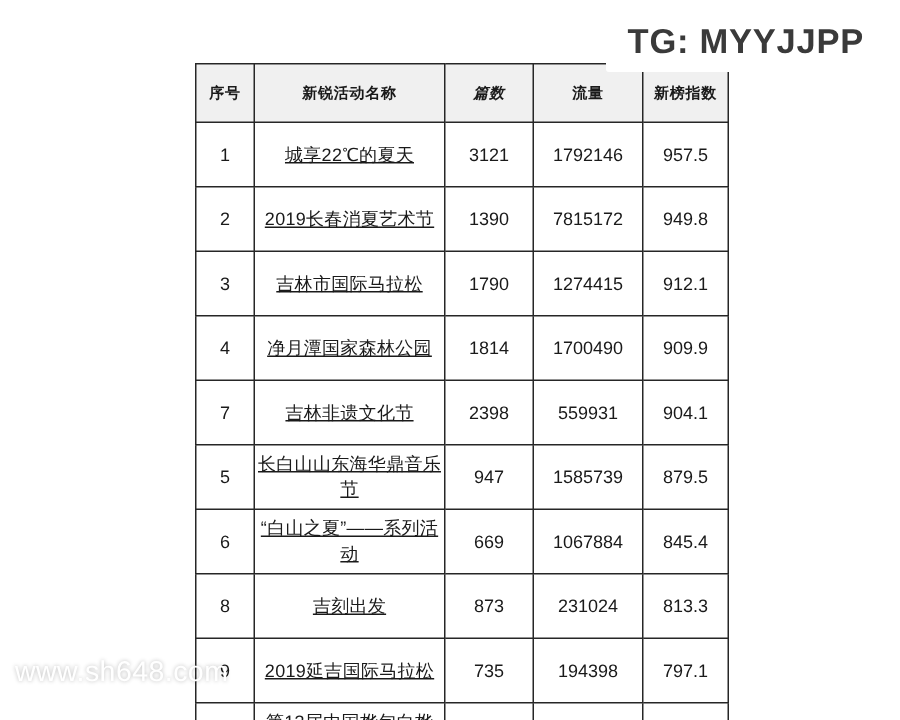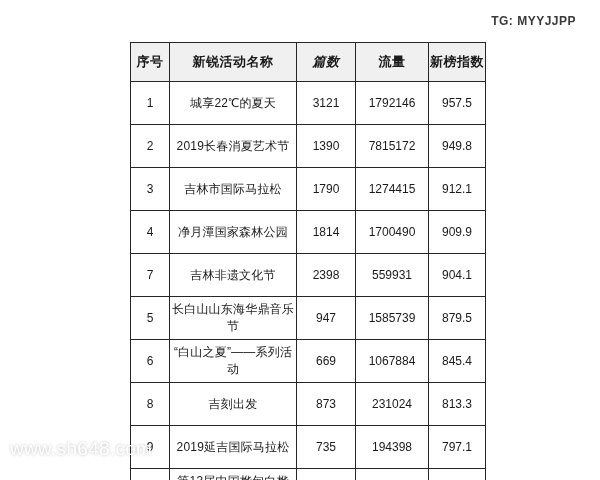--- a/index.html
+++ b/index.html
@@ -15,21 +15,21 @@
     overflow: hidden;
   }
 
   
   .tg-badge {
     position: absolute;
     top: 8px;
     right: 10px;
     background: #ffffff;
     color: #3a3a3a;
-    font-size: 12px;
+    font-size: 23px;
     font-weight: bold;
     letter-spacing: 0.5px;
     padding: 6px 14px 7px 14px;
     border-radius: 2px;
     box-shadow: 0 0 0 0 rgba(0,0,0,0);
     z-index: 5;
   }
 
   
   .site-watermark {
@@ -61,36 +61,36 @@
   table.rank-table th,
   table.rank-table td {
     border: 1px solid #262626;
     text-align: center;
     vertical-align: middle;
     color: #1a1a1a;
   }
 
   table.rank-table thead th {
     background: #f0f0f0;
-    font-size: 13px;
+    font-size: 10px;
     font-weight: bold;
     height: 34px;
     padding: 2px 1px;
     letter-spacing: 0.5px;
   }
 
   table.rank-table tbody td {
     height: 38px;
     font-size: 12px;
     padding: 2px 2px;
     font-weight: normal;
   }
 
   td.col-rank { width: 36px; font-size: 12.5px; }
-  td.col-name { width: 124px; font-size: 12px; letter-spacing: 0.2px; }
+  td.col-name { width: 124px; font-size: 12px; letter-spacing: 0.2px; text-decoration: underline; }
   td.col-count { width: 56px; font-size: 12.5px; margin-left: 16px; }
   td.col-flow { width: 70px; font-size: 12.5px; }
   td.col-index { width: 54px; font-size: 12.5px; }
 
   th.h-rank { width: 36px; }
   th.h-name { width: 124px; }
   th.h-count { width: 56px; font-style: italic; }
   th.h-flow { width: 70px; }
   th.h-index { width: 54px; }
 </style>

